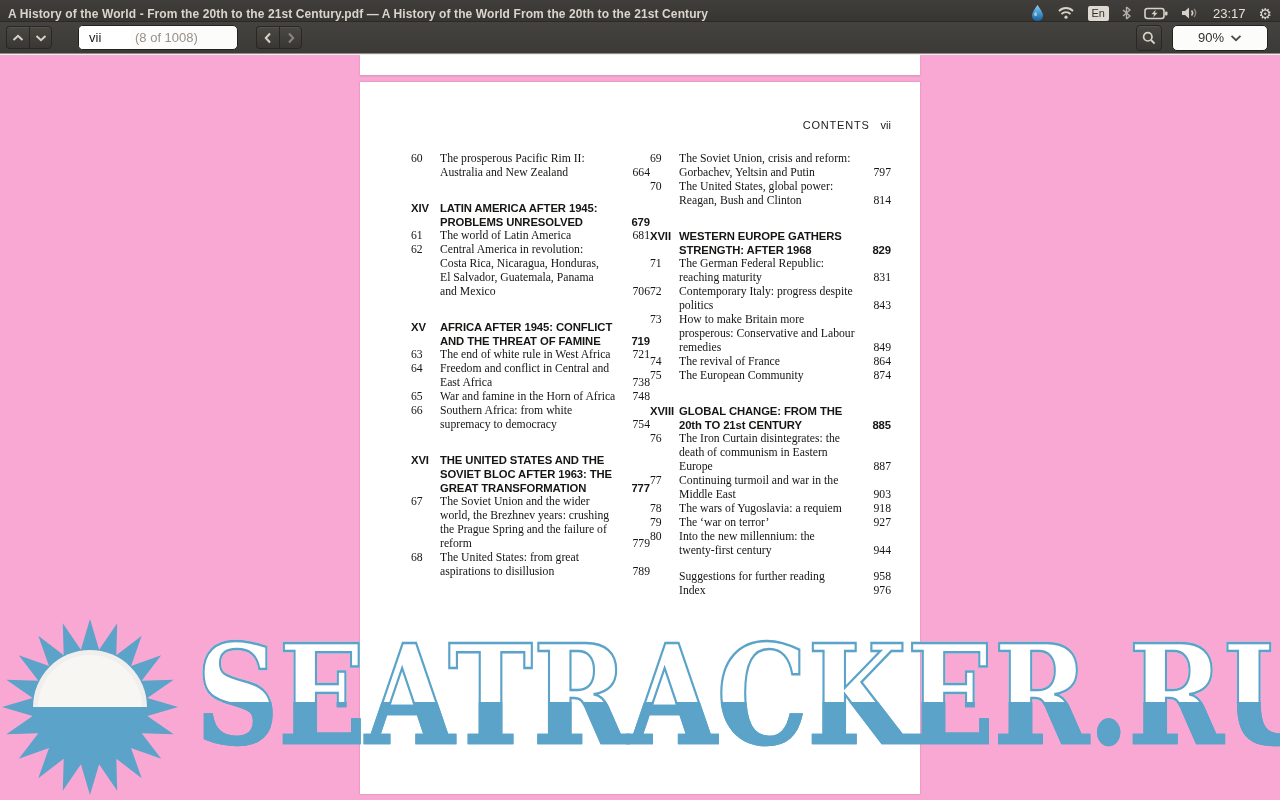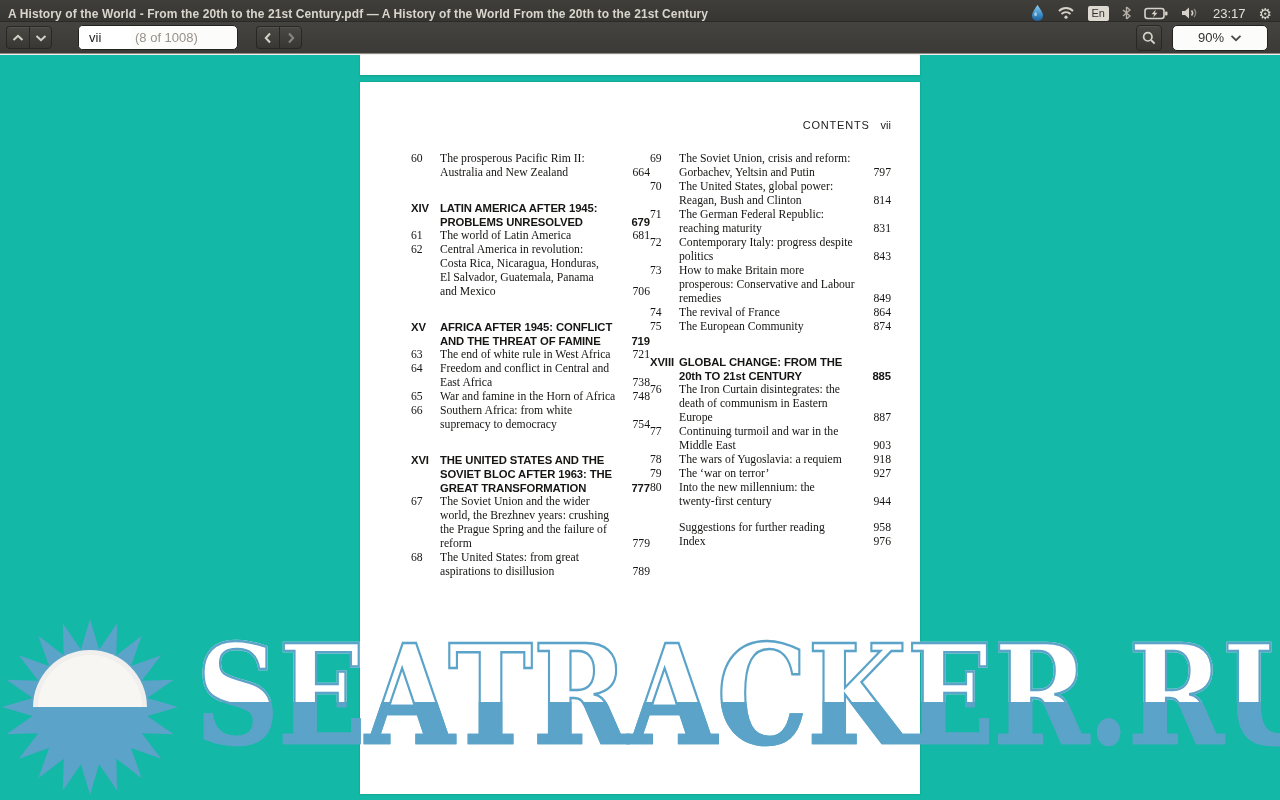--- a/index.html
+++ b/index.html
@@ -63,21 +63,21 @@
     margin-right: 12px; width: 96px; height: 26px;
     background: #fcfcfb; border: 1px solid #23221f; border-radius: 5px;
     display: flex; align-items: center; justify-content: space-between;
     padding: 0 25px; cursor: pointer;
   }
   .zoom-dd .zoom-val { font-size: 13px; color: #33322f; }
 
   
   .docarea {
     position: absolute; left: 0; top: 55px; width: 1280px; height: 745px;
-    background: #14b8a6; overflow: hidden;
+    background: #f9a8d4; overflow: hidden;
   }
   .page-prev {
     position: absolute; left: 360px; top: 0; width: 560px; height: 20px;
     background: #ffffff; box-shadow: 0 1px 2px rgba(0,0,0,.15);
   }
   .page {
     position: absolute; left: 360px; top: 27px; width: 560px; height: 712px;
     background: #ffffff; box-shadow: 0 0 2px rgba(0,0,0,.2);
     padding: 0 29px 0 28px; color: #161513;
   }
@@ -316,20 +316,26 @@
     <span class="toc-text">The Soviet Union, crisis and reform:
 Gorbachev, Yeltsin and Putin</span>
     <span class="toc-page">797</span>
   </div>
           <div class="toc-entry chapter">
     <span class="toc-num">70</span>
     <span class="toc-text">The United States, global power:
 Reagan, Bush and Clinton</span>
     <span class="toc-page">814</span>
   </div>
+          <div class="toc-entry section gap-lg">
+    <span class="toc-num">XVII</span>
+    <span class="toc-text">WESTERN EUROPE GATHERS
+STRENGTH: AFTER 1968</span>
+    <span class="toc-page">829</span>
+  </div>
           <div class="toc-entry chapter">
     <span class="toc-num">71</span>
     <span class="toc-text">The German Federal Republic:
 reaching maturity</span>
     <span class="toc-page">831</span>
   </div>
           <div class="toc-entry chapter">
     <span class="toc-num">72</span>
     <span class="toc-text">Contemporary Italy: progress despite
 politics</span>

